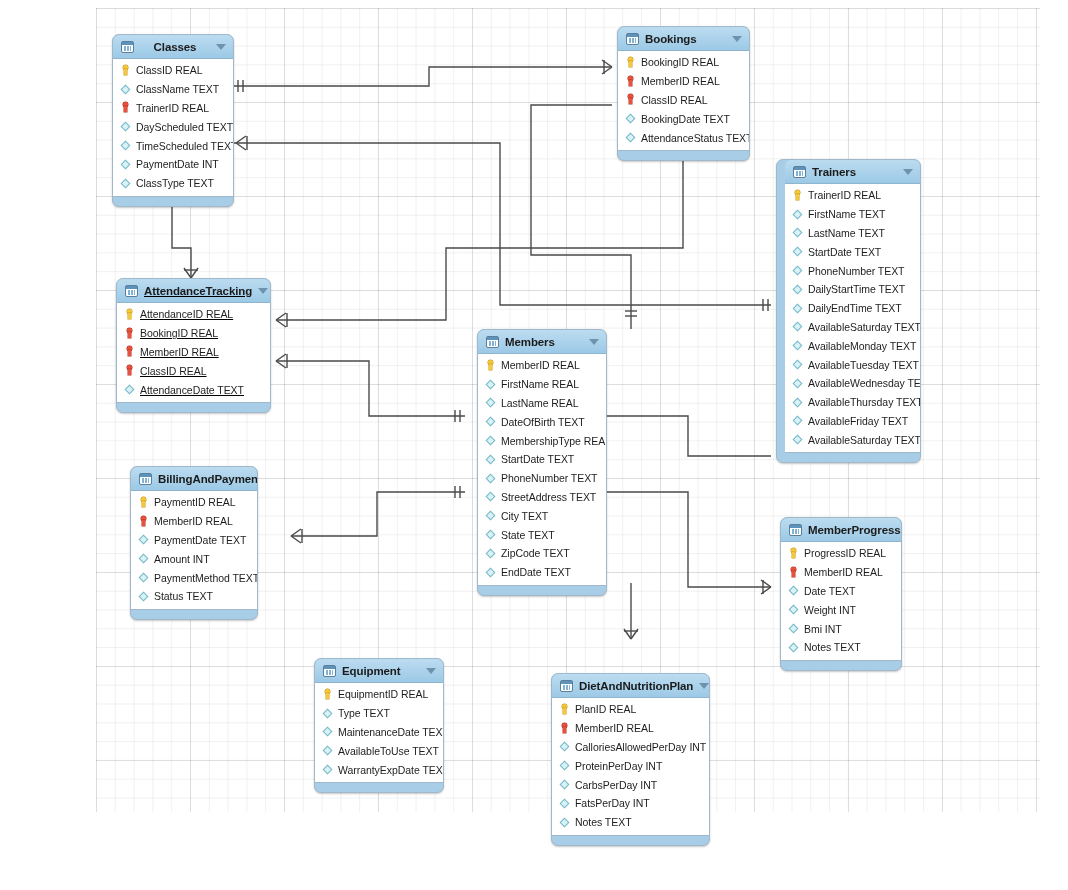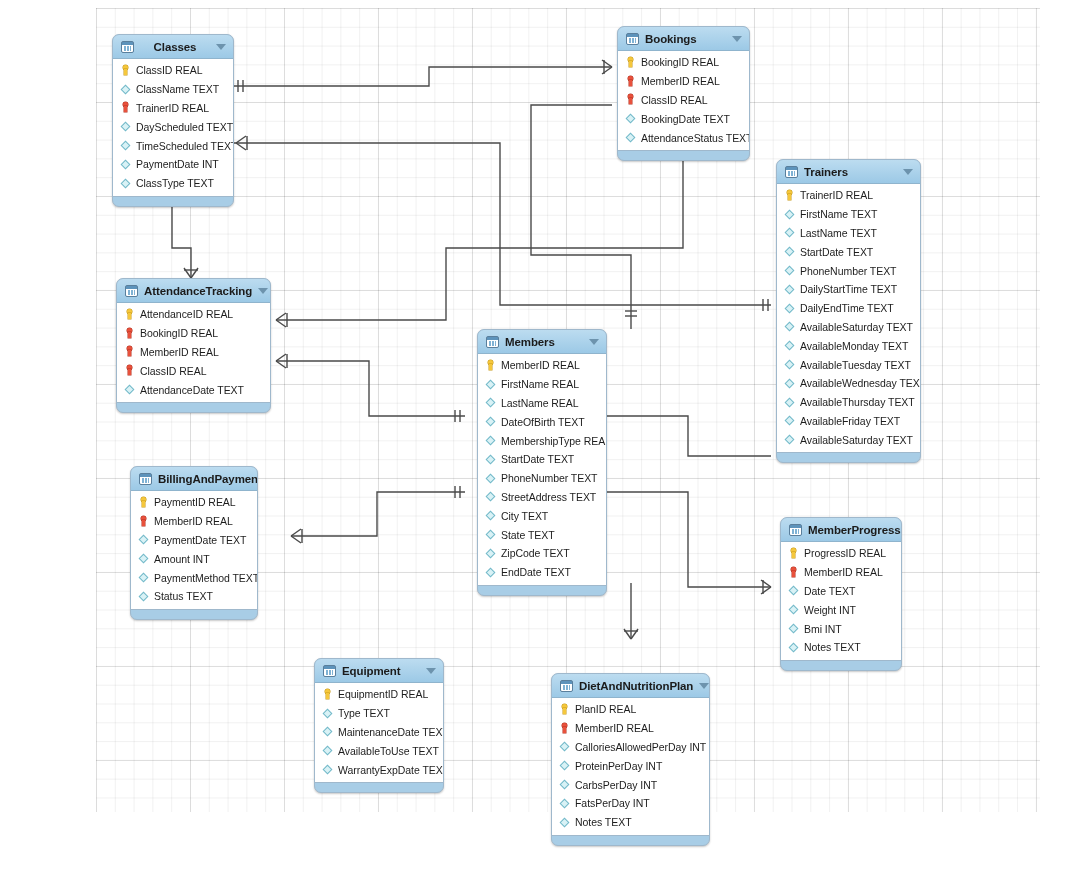--- a/index.html
+++ b/index.html
@@ -354,21 +354,21 @@
         <div class="field">
           <span class="f-icon col"></span>
           <span class="field-label">BookingDate TEXT</span>
         </div>
         <div class="field">
           <span class="f-icon col"></span>
           <span class="field-label">AttendanceStatus TEXT</span>
         </div>
       </div>
     </div>
-    <div class="table-box" style="left: 776px; top: 159px; width: 145px;">
+    <div class="table-box" style="left: 776px; top: 159px; width: 145px; padding-left: 8px;">
       <div class="table-header">
         <span class="hdr-icon"></span>
         <span class="table-title">Trainers</span>
         <span class="caret"></span>
       </div>
       <div class="fields">
         <div class="field">
           <span class="f-icon pk"></span>
           <span class="field-label">TrainerID REAL</span>
         </div>
@@ -419,21 +419,21 @@
         <div class="field">
           <span class="f-icon col"></span>
           <span class="field-label">AvailableFriday TEXT</span>
         </div>
         <div class="field">
           <span class="f-icon col"></span>
           <span class="field-label">AvailableSaturday TEXT</span>
         </div>
       </div>
     </div>
-    <div class="table-box" style="left: 116px; top: 278px; width: 155px;">
+    <div class="table-box" style="left: 116px; top: 278px; width: 155px; text-decoration: underline;">
       <div class="table-header">
         <span class="hdr-icon"></span>
         <span class="table-title">AttendanceTracking</span>
         <span class="caret"></span>
       </div>
       <div class="fields">
         <div class="field">
           <span class="f-icon pk"></span>
           <span class="field-label">AttendanceID REAL</span>
         </div>

